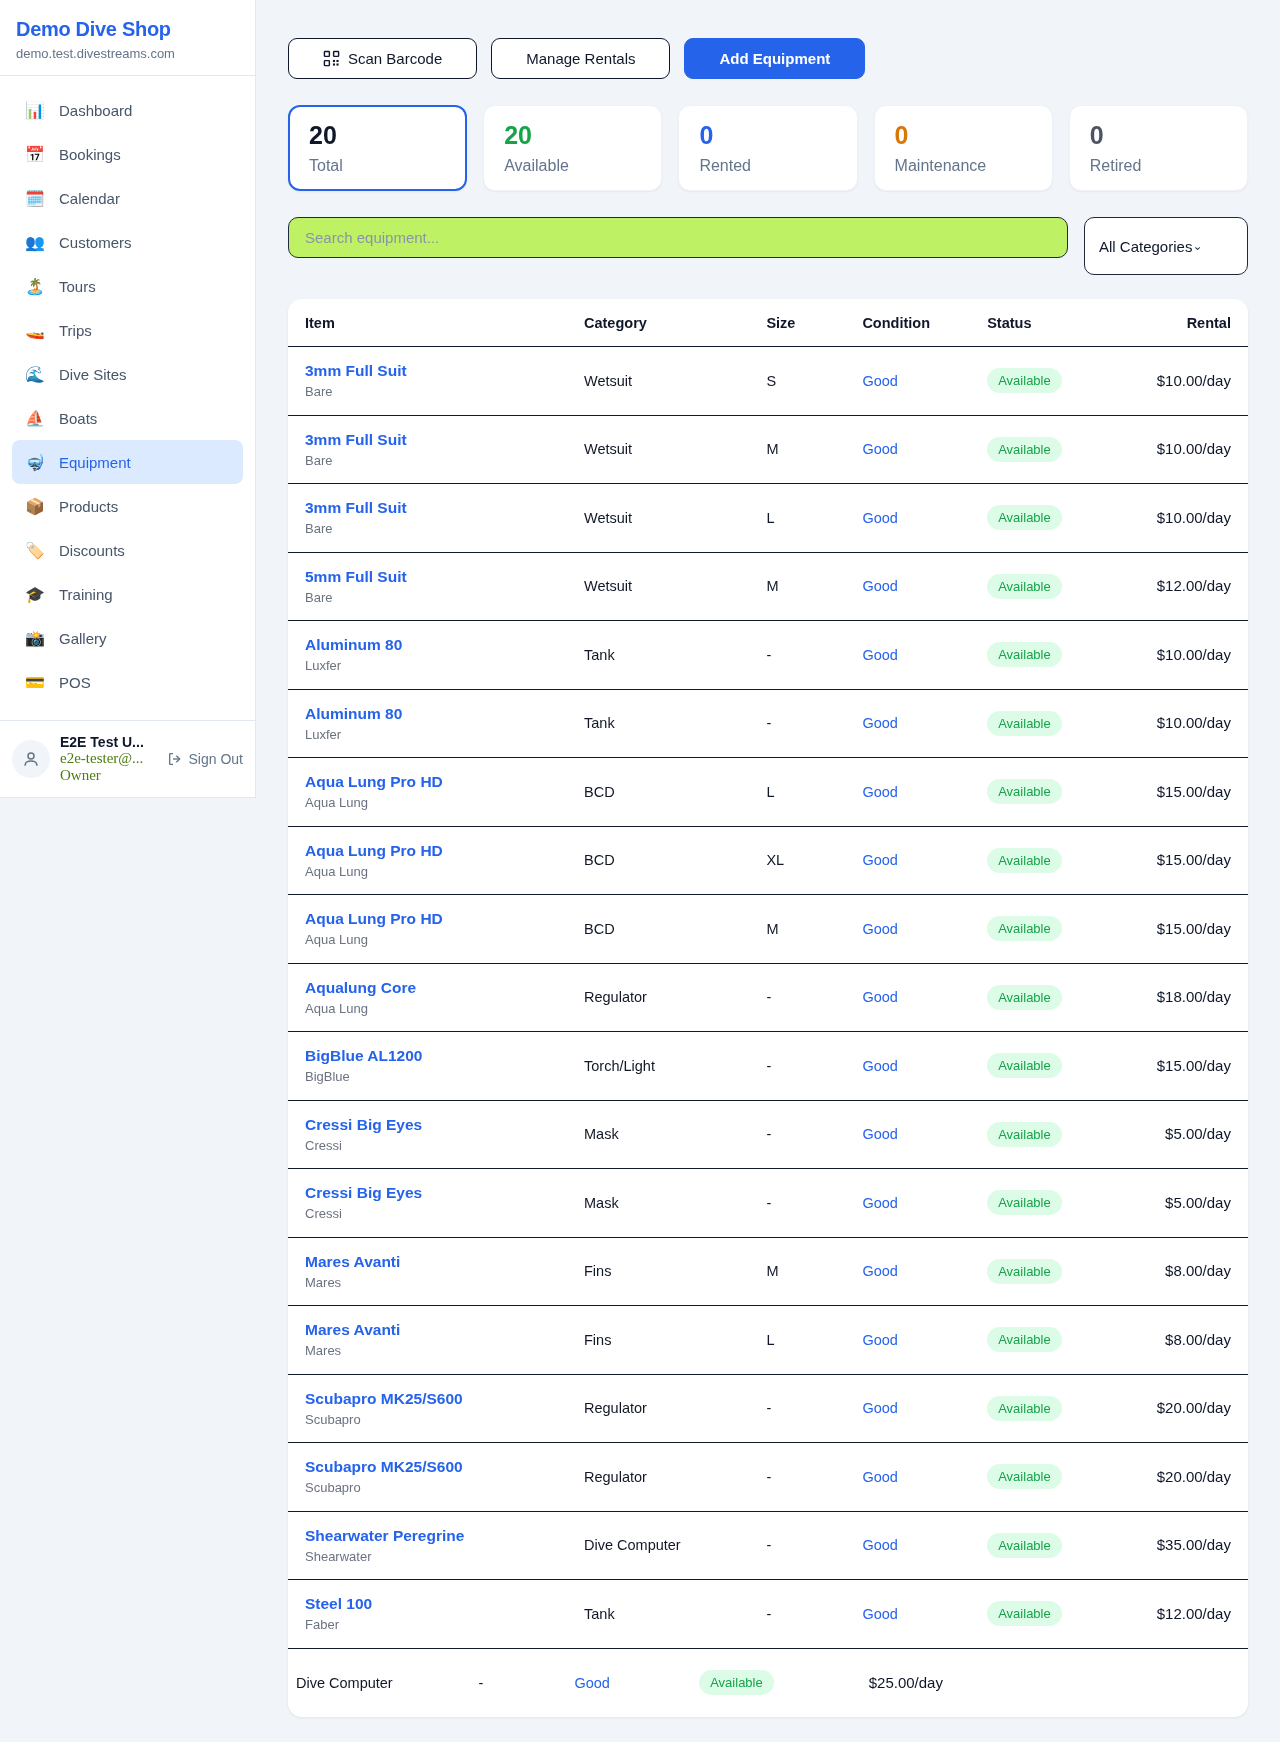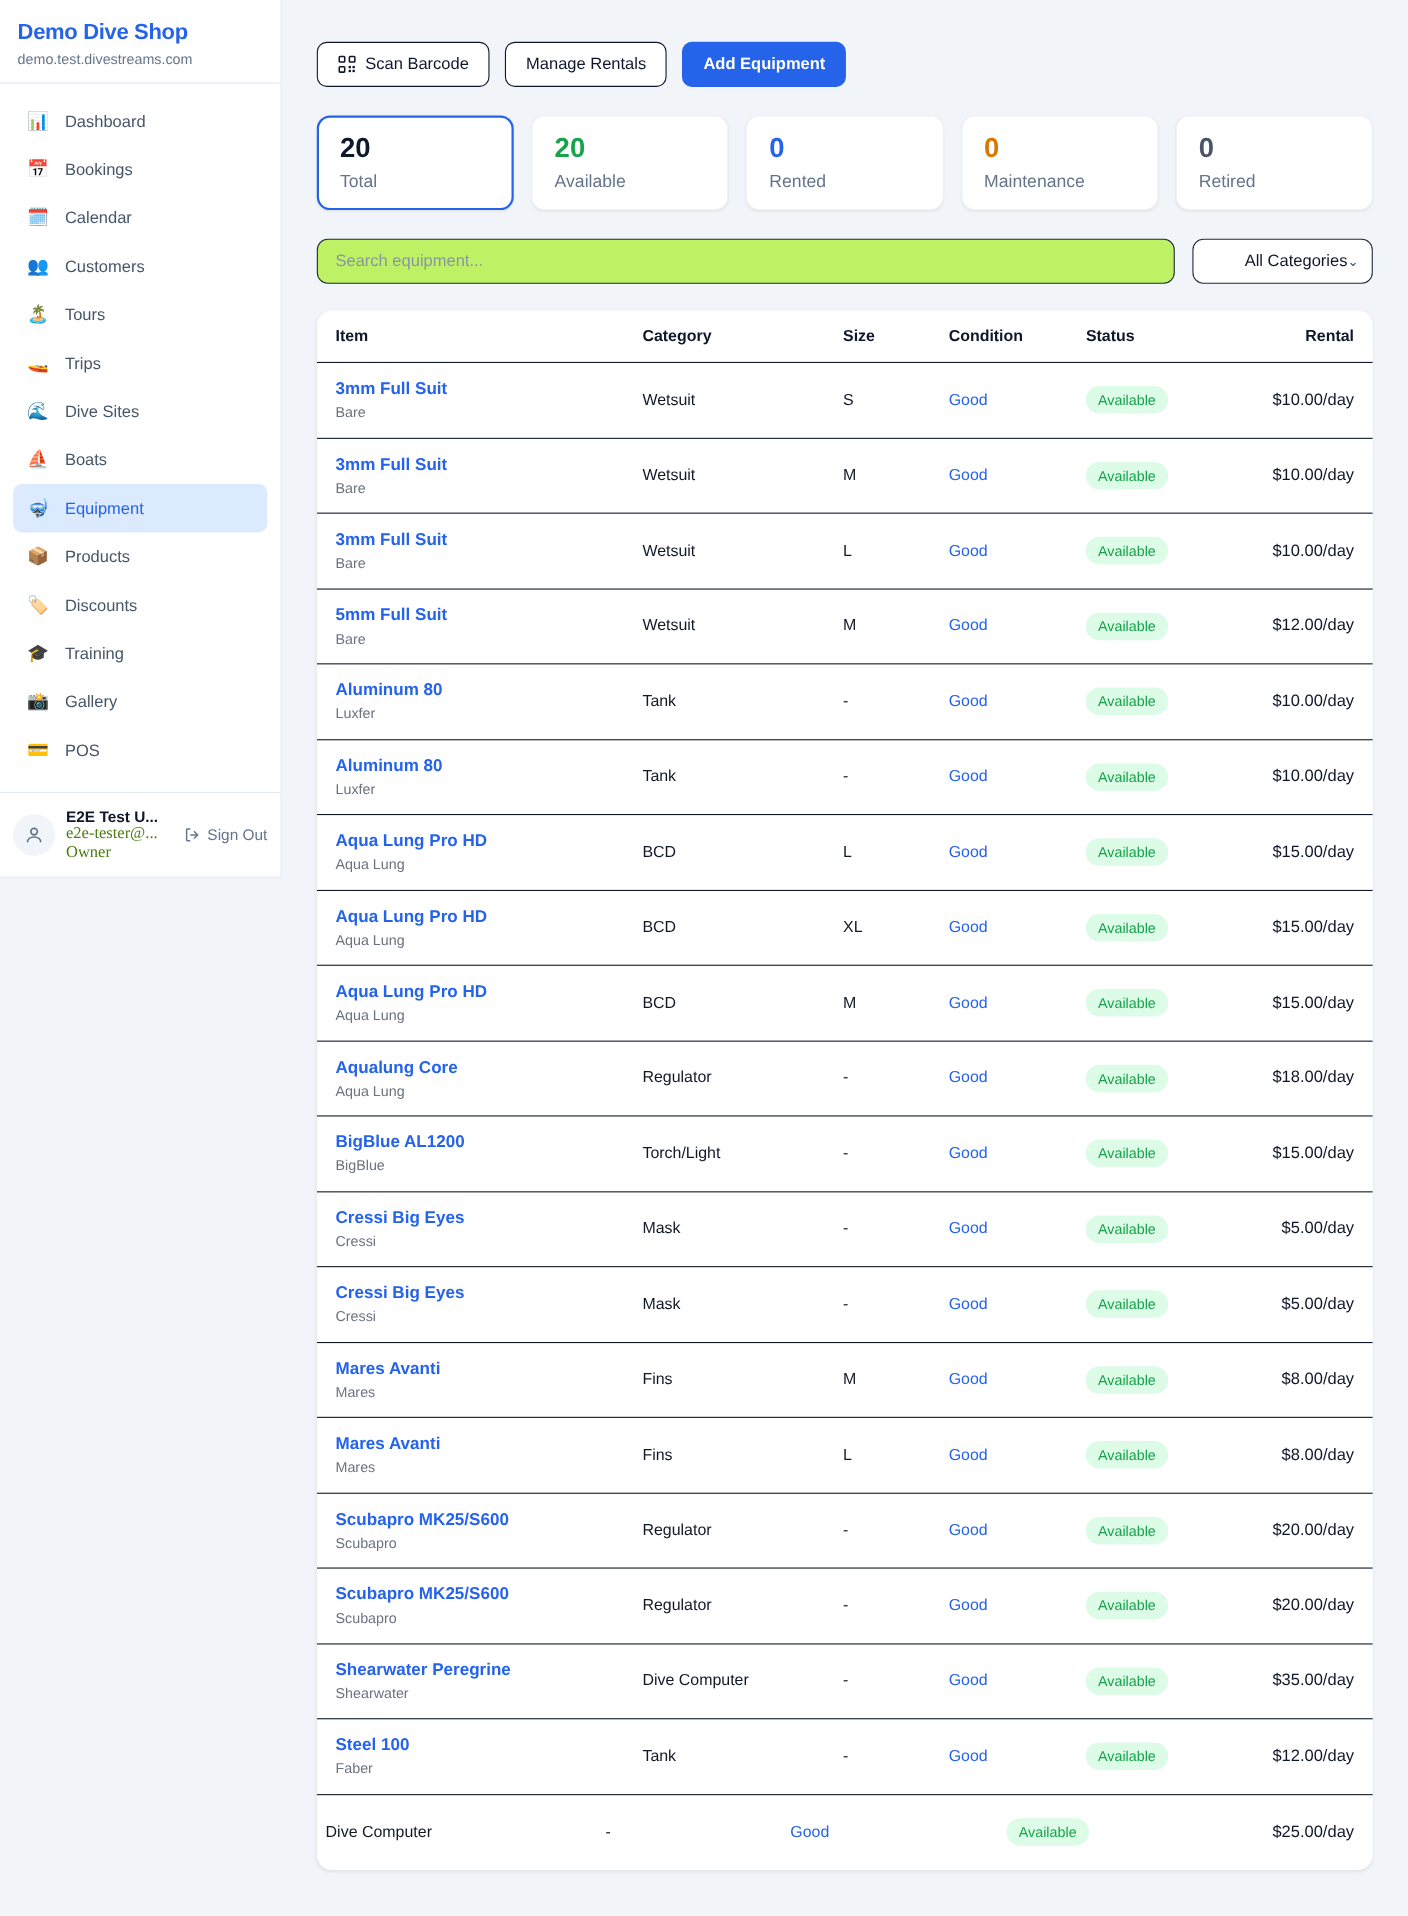--- a/index.html
+++ b/index.html
@@ -42,21 +42,21 @@
   .user-email,.user-role { font-size:15px; color:#4d7c0f; line-height:17px; white-space:nowrap;font-family:Liberation Serif, serif; }
   .signout { display:flex; align-items:center; gap:6px; color:#64748b; font-size:14px; cursor:pointer; flex:0 0 auto; }
   
   .main { position:absolute; left:256px; top:0; width:1024px; padding:36px 32px 0; }
   .page-head { display:flex; align-items:flex-start; justify-content:space-between; }
   .page-title { font-size:27px; font-weight:800; letter-spacing:-.5px; color:#0f172a; }
   .page-sub { font-size:15px; color:#64748b; margin-top:6px; }
   .head-actions { display:flex; gap:14px; padding-top:2px; }
   .btn {
     display:flex; align-items:center; gap:8px;
-    height:41px; padding:0 18px; border-radius:9px;
+    height:41px; padding:0 34px; border-radius:9px;
     background:#ffffff; border:1.5px solid #0f172a;
     font-size:15px; font-weight:500; color:#0f172a; cursor:pointer;
     font-family:inherit;
   }
   .btn.primary { background:#2563eb; border-color:#2563eb; color:#ffffff; font-weight:600; }
   
   .stats { display:flex; gap:16px; margin-top:26px; }
   .stat-card {
     flex:1; background:#ffffff; border:1px solid #eef1f5; border-radius:12px;
     padding:15px 20px; box-shadow:0 1px 2px rgba(15,23,42,.05); cursor:pointer;
@@ -66,32 +66,32 @@
   .stat-label { font-size:16px; color:#64748b; margin-top:7px; }
   
   .filters { display:flex; gap:16px; margin-top:26px; }
   .search-input {
     flex:1; height:41px; border:1.5px solid #1e293b; border-radius:10px;
     background:#bef264; padding:0 16px; font-size:15px; color:#0f172a;
     font-family:inherit; outline:none;
   }
   .search-input::placeholder { color:#8a94a6; }
   .select {
-    width:164px; height:41px; border:1.5px solid #1e293b; border-radius:10px;
-    background:#ffffff; display:flex; align-items:center; justify-content:flex-end;
+    width:164px; height:58px; border:1.5px solid #1e293b; border-radius:10px;
+    background:#ffffff; display:flex; align-items:center; justify-content:flex-start;
     padding:0 12px 0 14px; font-size:15px; color:#0f172a; cursor:pointer;
   }
   .chev { font-size:12px; color:#334155; }
   
   .table-card {
     margin-top:24px; background:#ffffff; border-radius:14px;
     box-shadow:0 1px 3px rgba(15,23,42,.08);
     overflow:hidden;
   }
-  .trow { display:flex; align-items:center;justify-content:space-between; }
+  .trow { display:flex; align-items:center; }
   .thead { height:48px; border-bottom:1.6px solid #0f172a; }
   .thead .cell { font-size:14.5px; font-weight:700; color:#0f172a; }
   .cell { padding:0 8px; }
   .c-item      { width:30%; padding-left:17px; }
   .c-category  { width:19%; }
   .c-size      { width:10%; }
   .c-condition { width:13%; }
   .c-status    { width:17%; }
   .c-rental    { width:11%; text-align:right; padding-right:17px; }
   .rrow { height:68.5px; border-bottom:1.5px solid #111827; }

